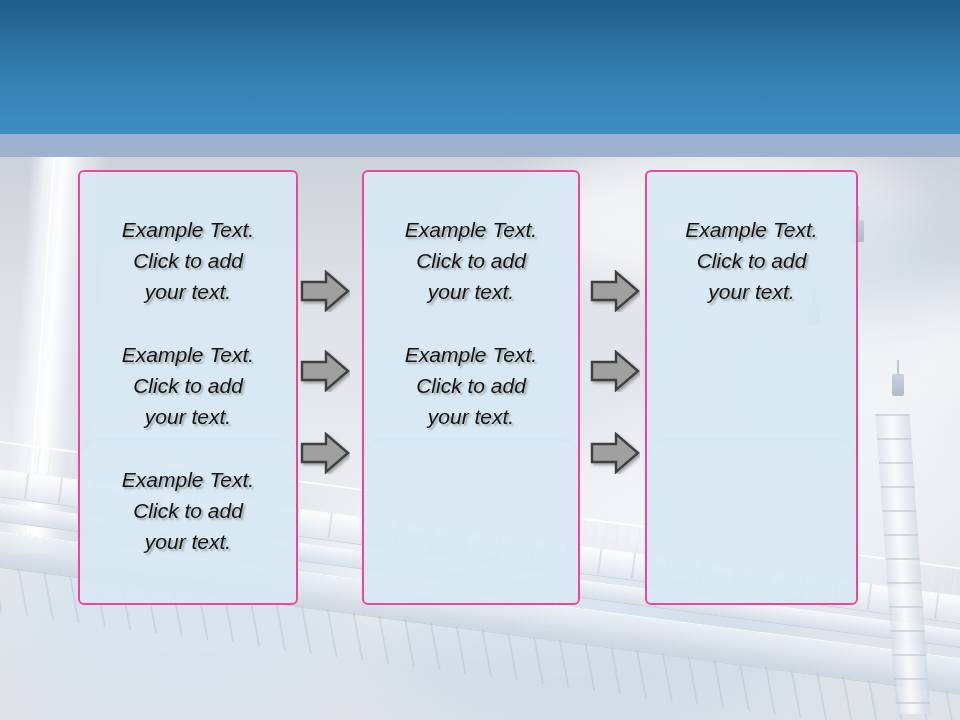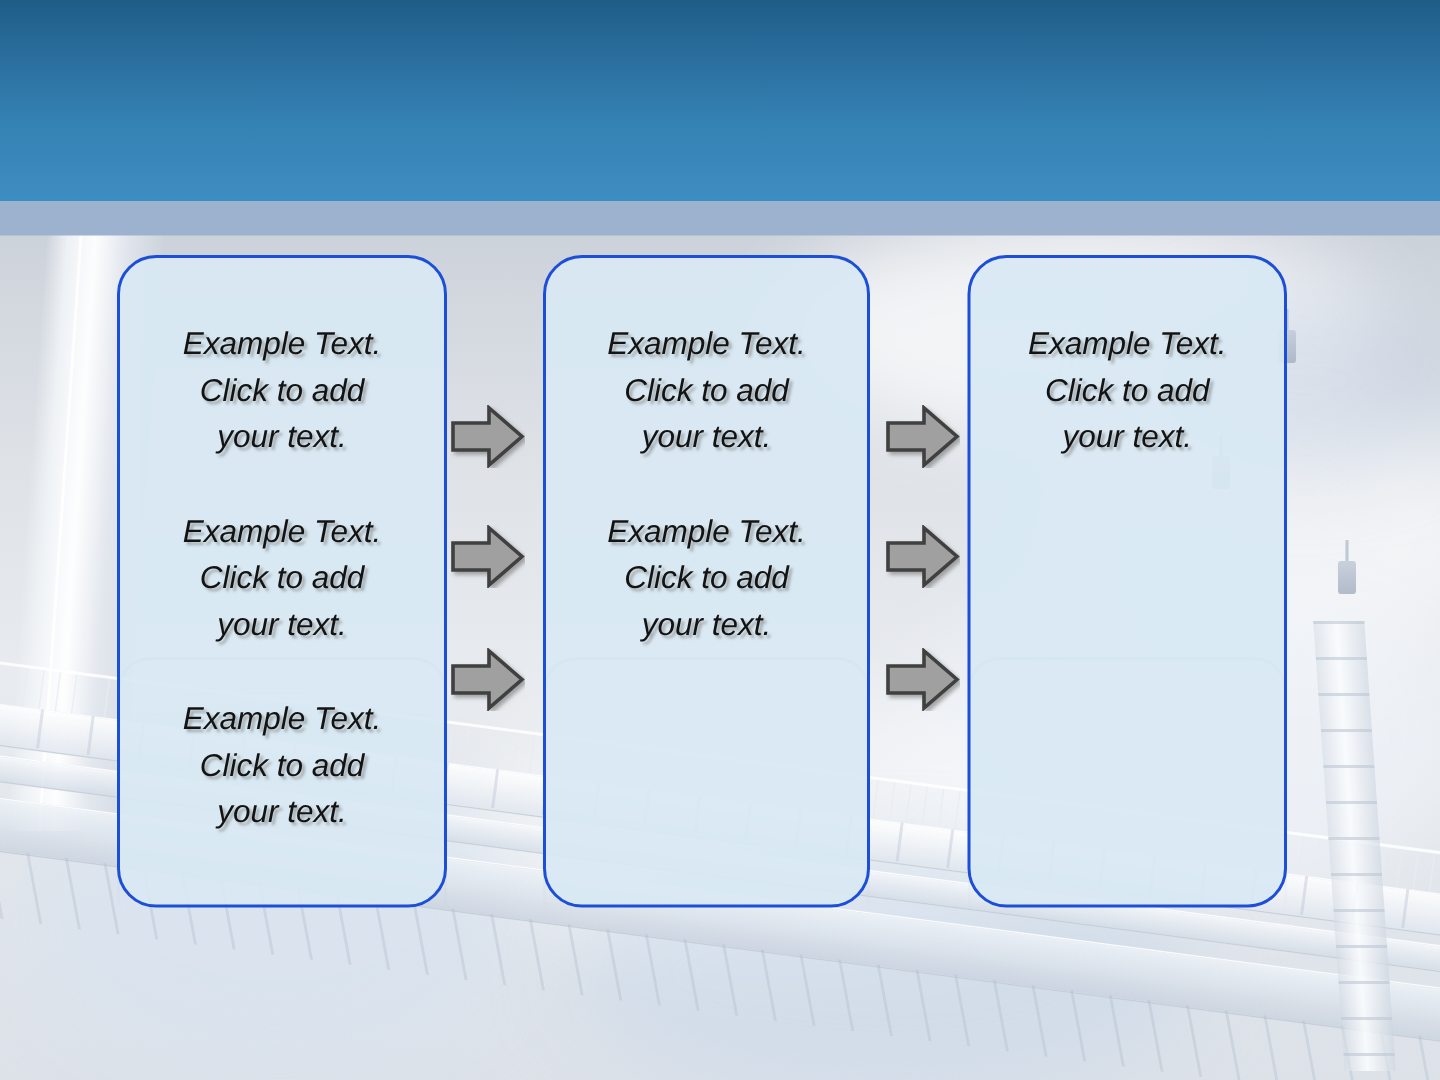--- a/index.html
+++ b/index.html
@@ -183,22 +183,22 @@
   .boxes-layer {
     position: absolute;
     left: 0; top: 0;
     width: 960px; height: 720px;
     z-index: 4;
   }
   .pbox {
     position: absolute;
     top: 170px;
     height: 435px;
-    border: 2px solid #1d4ed8;
-    border-radius: 26px;
+    border: 2px solid #ec4899;
+    border-radius: 6px;
     background: rgba(216,232,243,0.93);
     box-sizing: border-box;
     padding: 42px 14px 0 14px;
     text-align: center;
   }
   .pbox.b1 { left: 78px;  width: 220px; }
   .pbox.b2 { left: 362px; width: 218px; }
   .pbox.b3 { left: 645px; width: 213px; }
 
   .pbox-text {

